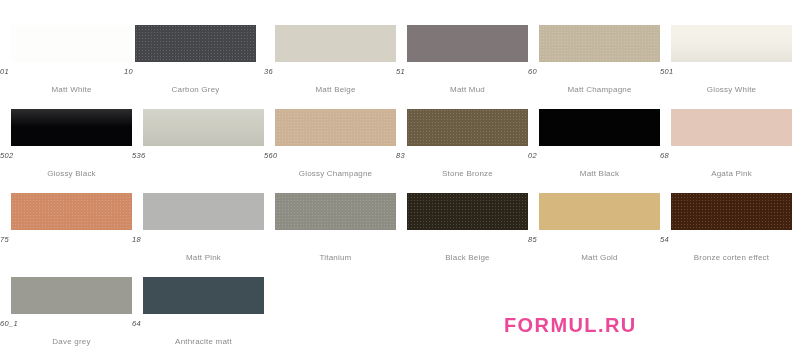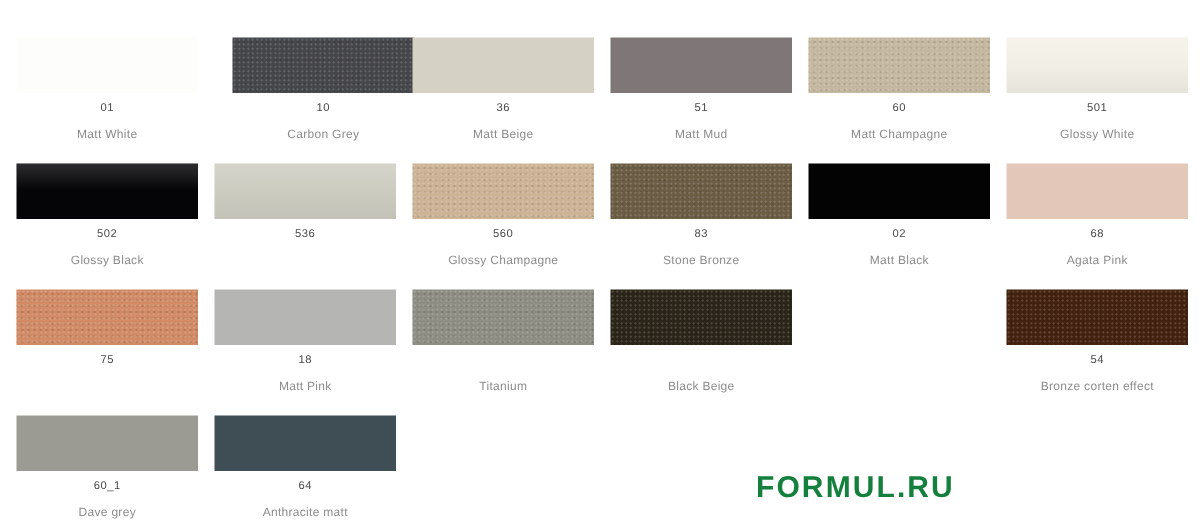--- a/index.html
+++ b/index.html
@@ -66,25 +66,25 @@
     inset: 0;
     background: linear-gradient(180deg, rgba(255,255,255,.16) 0%, rgba(255,255,255,0) 48%, rgba(0,0,0,.05) 100%);
     pointer-events: none;
   }
 
   .swatch-code {
     position: absolute;
     left: 0;
     top: 42px;
     width: 143px;
-    text-align: center;
     font-size: 7.5px;
     letter-spacing: .35px;
     color: #4a4a4a;
     white-space: nowrap;
+    font-style: italic;
   }
 
   .swatch-name {
     position: absolute;
     left: 0;
     top: 60px;
     width: 143px;
     text-align: center;
     font-size: 8px;
     letter-spacing: .2px;
@@ -93,36 +93,36 @@
   }
 
   
   #brand-watermark {
     position: absolute;
     left: 504px;
     top: 314px;
     font-size: 20px;
     font-weight: bold;
     letter-spacing: 1.4px;
-    color: #15803d;
+    color: #ec4899;
     white-space: nowrap;
   }
 </style>
 </head>
 <body>
 
 <div id="palette-board">
 
   <div id="swatch-grid">
       <div class="swatch-cell" style="left: 0px; top: 25px;">
         <div class="swatch-chip smooth" style="background: rgb(253, 253, 251);"></div>
         <div class="swatch-code">01</div>
         <div class="swatch-name">Matt White</div>
       </div>
-      <div class="swatch-cell" style="left: 144px; top: 25px;">
+      <div class="swatch-cell" style="left: 124px; top: 25px;">
         <div class="swatch-chip" style="background: rgb(69, 70, 74);">
           <span class="grain"></span>
         </div>
         <div class="swatch-code">10</div>
         <div class="swatch-name">Carbon Grey</div>
       </div>
       <div class="swatch-cell" style="left: 264px; top: 25px;">
         <div class="swatch-chip smooth" style="background: rgb(213, 209, 197);"></div>
         <div class="swatch-code">36</div>
         <div class="swatch-name">Matt Beige</div>
@@ -193,20 +193,25 @@
           <span class="grain"></span>
         </div>
         <div class="swatch-name">Titanium</div>
       </div>
       <div class="swatch-cell" style="left: 396px; top: 193px;">
         <div class="swatch-chip" style="background: rgb(43, 37, 25);">
           <span class="grain"></span>
         </div>
         <div class="swatch-name">Black Beige</div>
       </div>
+      <div class="swatch-cell" style="left: 528px; top: 193px;">
+        <div class="swatch-chip smooth" style="background: rgb(214, 184, 126);"></div>
+        <div class="swatch-code">85</div>
+        <div class="swatch-name">Matt Gold</div>
+      </div>
       <div class="swatch-cell" style="left: 660px; top: 193px;">
         <div class="swatch-chip" style="background: rgb(67, 33, 15);">
           <span class="grain"></span>
         </div>
         <div class="swatch-code">54</div>
         <div class="swatch-name">Bronze corten effect</div>
       </div>
       <div class="swatch-cell" style="left: 0px; top: 277px;">
         <div class="swatch-chip smooth" style="background: rgb(155, 155, 148);"></div>
         <div class="swatch-code">60_1</div>

